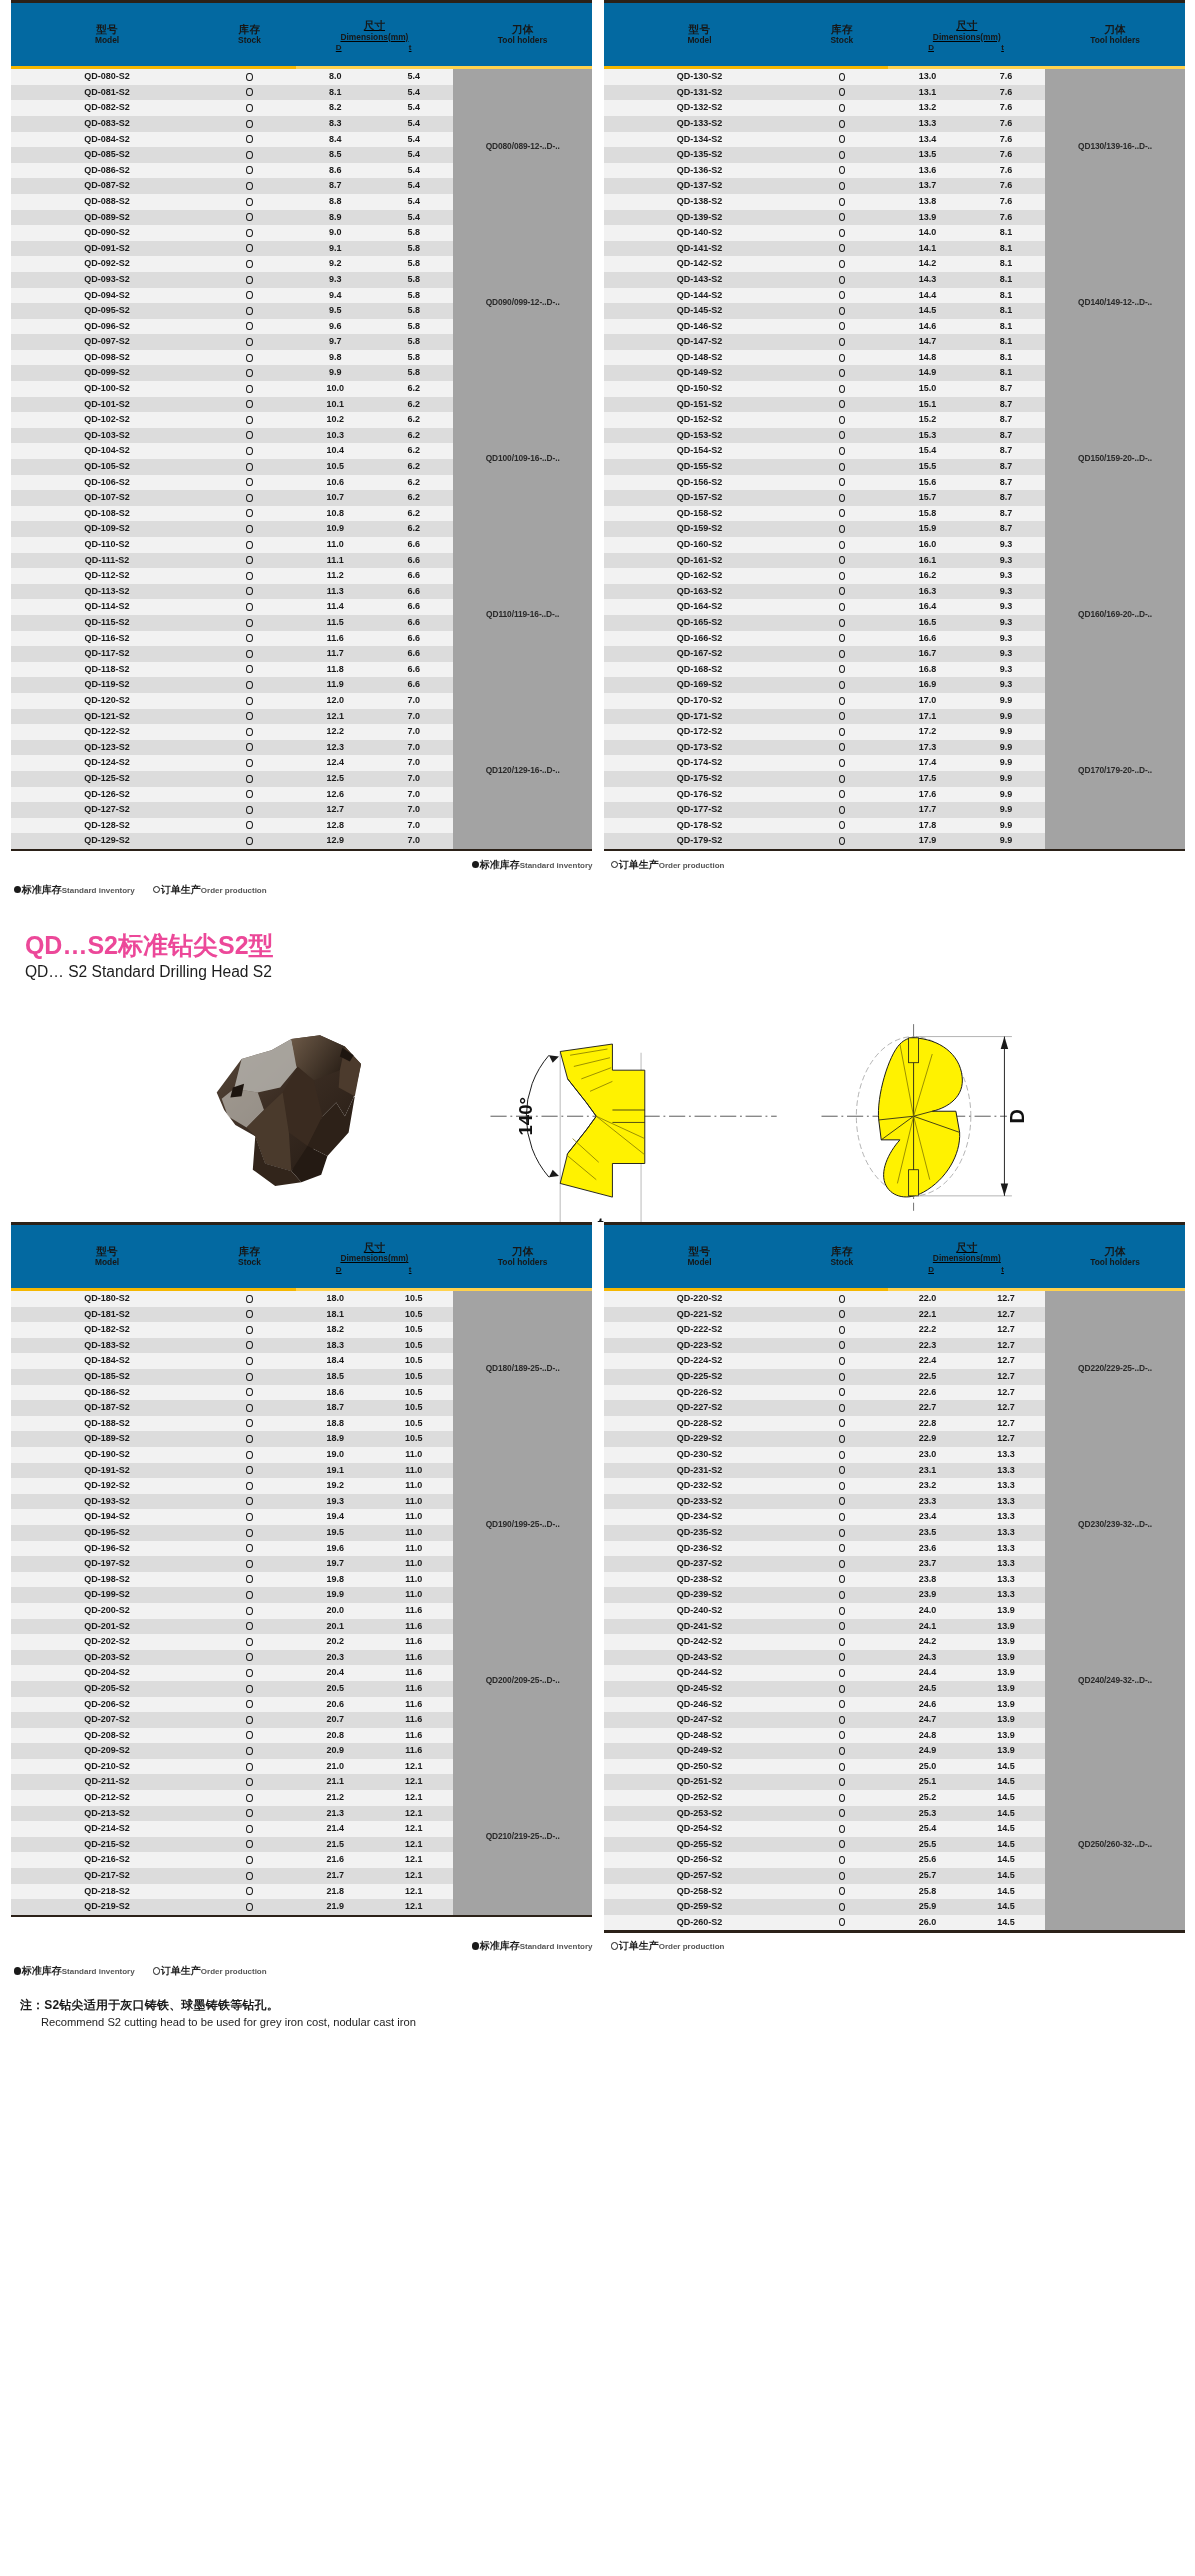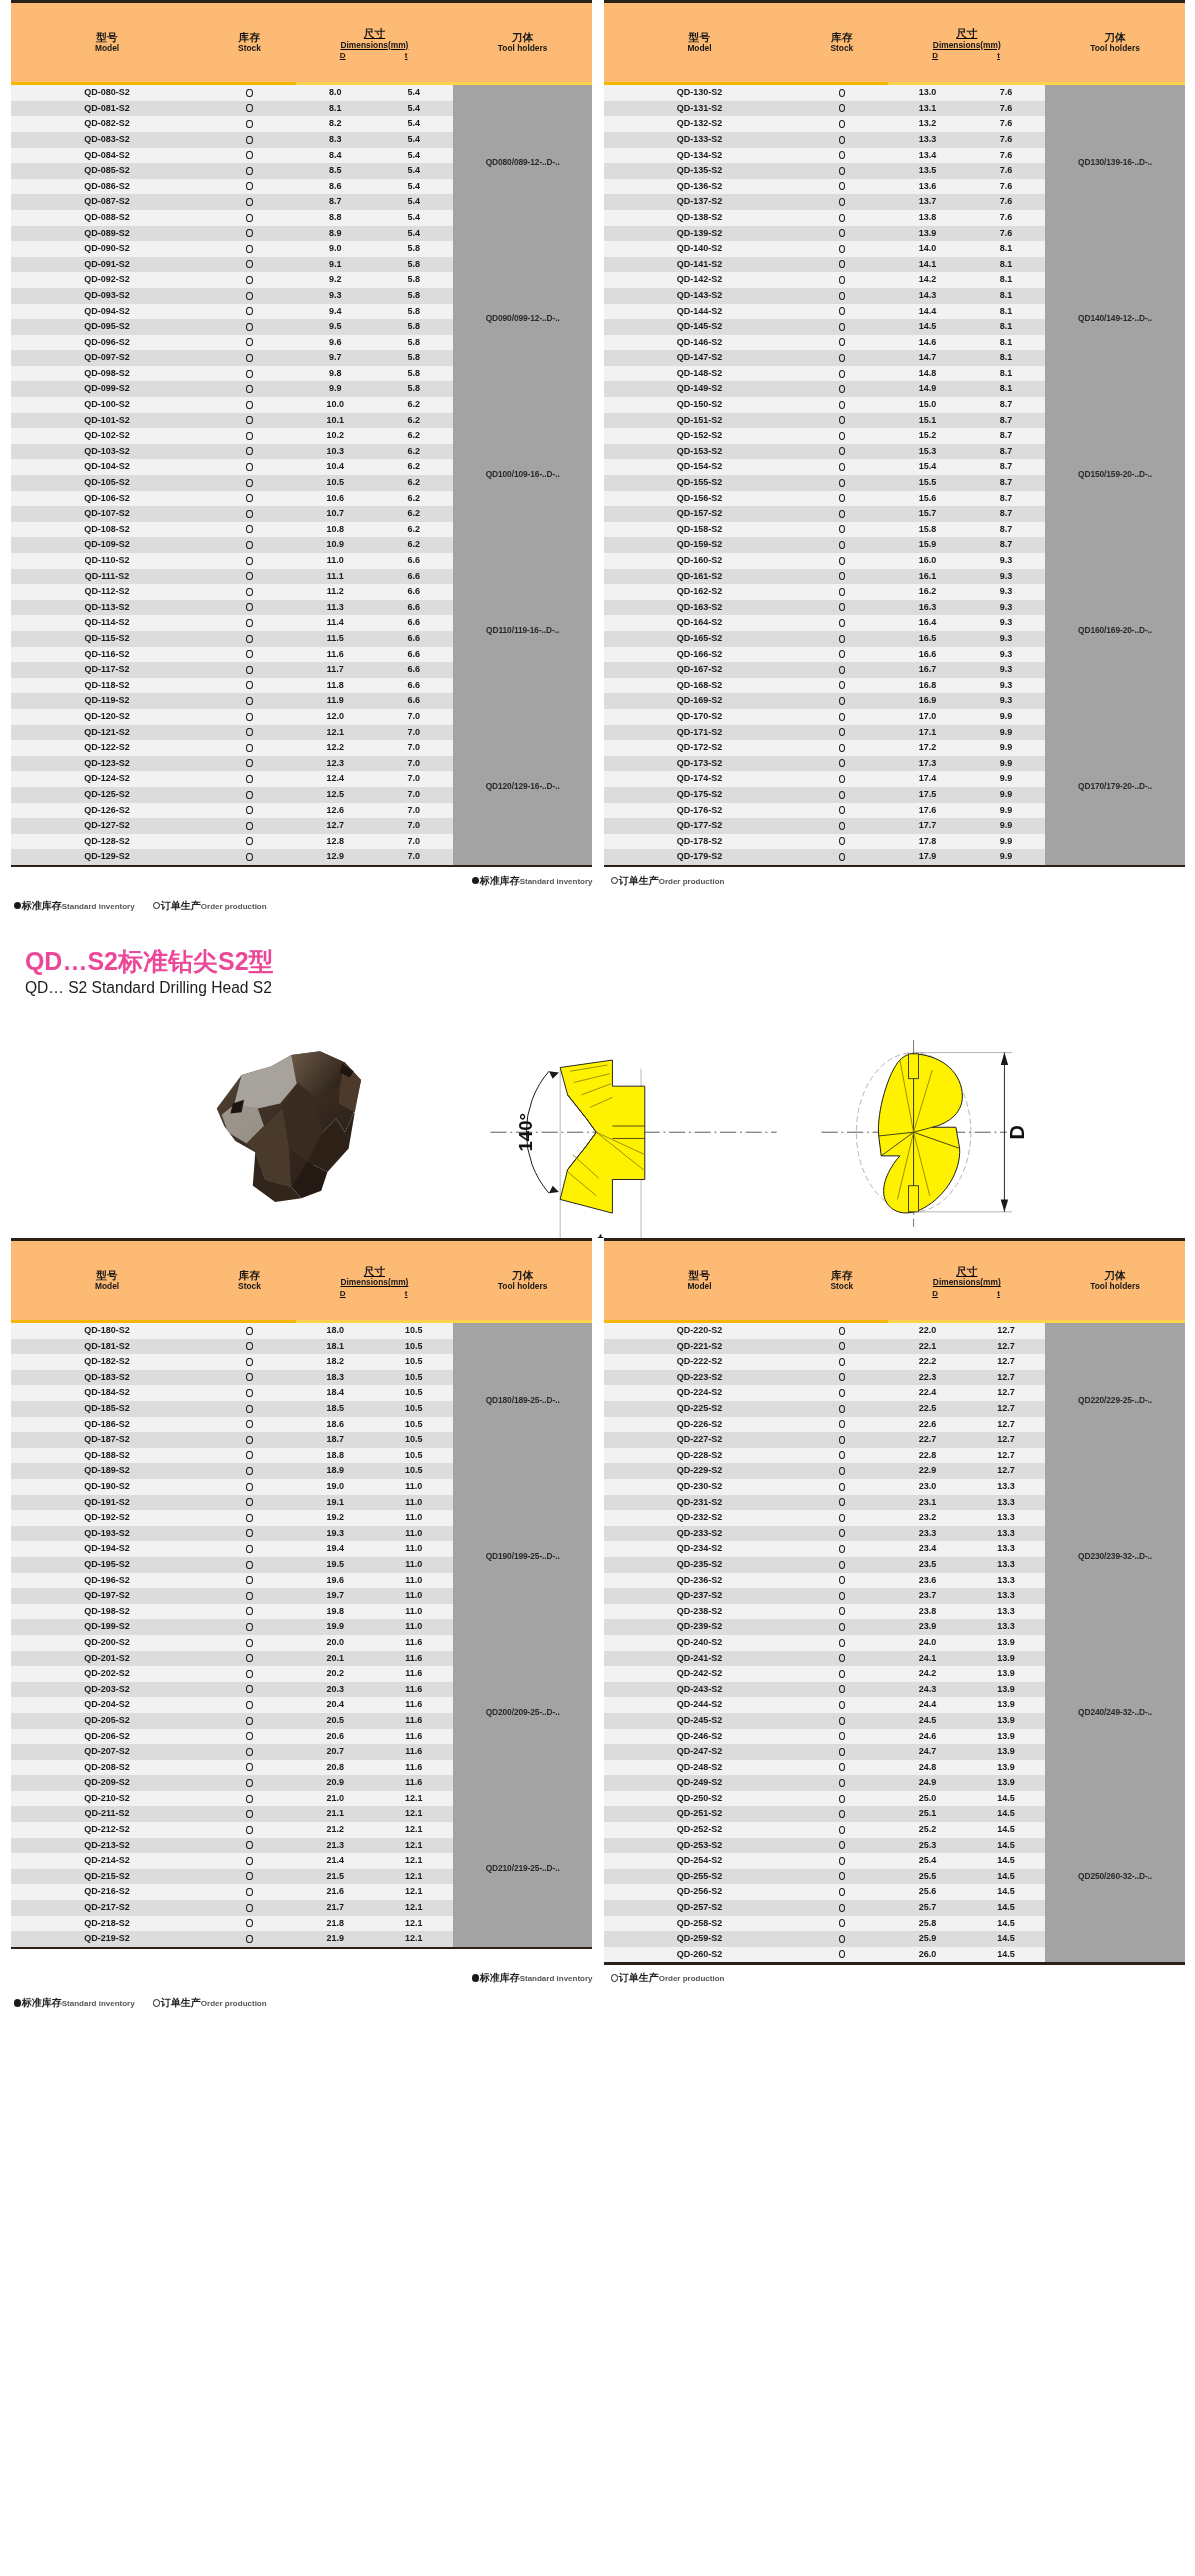--- a/index.html
+++ b/index.html
@@ -34,23 +34,23 @@
   }
 
   table.spec colgroup col.c-model  { width: 33.0%; }
   table.spec colgroup col.c-stock  { width: 16.0%; }
   table.spec colgroup col.c-d      { width: 13.5%; }
   table.spec colgroup col.c-t      { width: 13.5%; }
   table.spec colgroup col.c-holder { width: 24.0%; }
 
   
   .spec thead th {
-    background: #fdba74;
+    background: #0369a1;
     border: none;
-    padding: 15px;
+    padding: 7px;
     vertical-align: bottom;
     position: relative;
   }
   .hdr-top-rule {
     height: 3.1px;
     background: #2b2118;
   }
   .hdr-cellwrap {
     height: 49px;
     display: flex;
@@ -1681,15 +1681,19 @@
       <span class="lg-gap"></span>
       <span class="lg-dot-open"></span><span class="lg-cn">订单生产</span><span class="lg-en">Order production</span>
     </div>
     <div class="legend-cell right-align">
       <span class="lg-dot-filled"></span><span class="lg-cn">标准库存</span><span class="lg-en">Standard inventory</span>
       <span class="lg-gap"></span>
       <span class="lg-dot-open"></span><span class="lg-cn">订单生产</span><span class="lg-en">Order production</span>
     </div>
   </div>
 
+  <div class="note-block">
+    <div class="note-cn">注：S2钻尖适用于灰口铸铁、球墨铸铁等钻孔。</div>
+    <div class="note-en">Recommend S2 cutting head to be used for grey iron cost, nodular cast iron</div>
+  </div>
 
 </div>
 
 
 </body></html>

